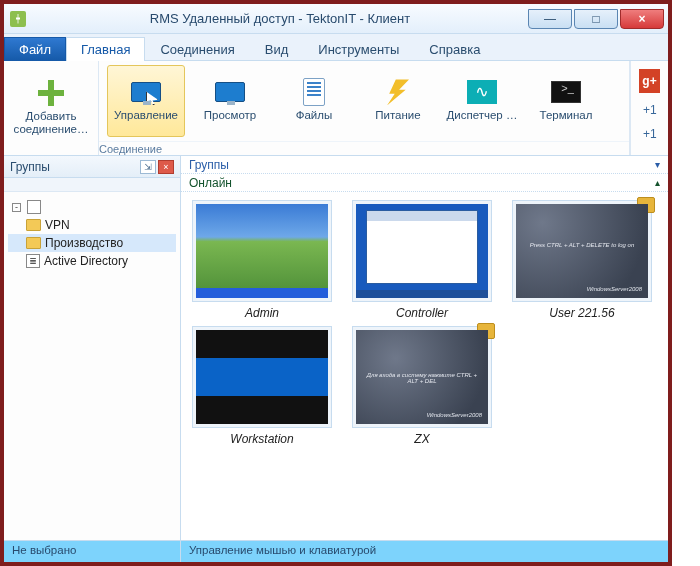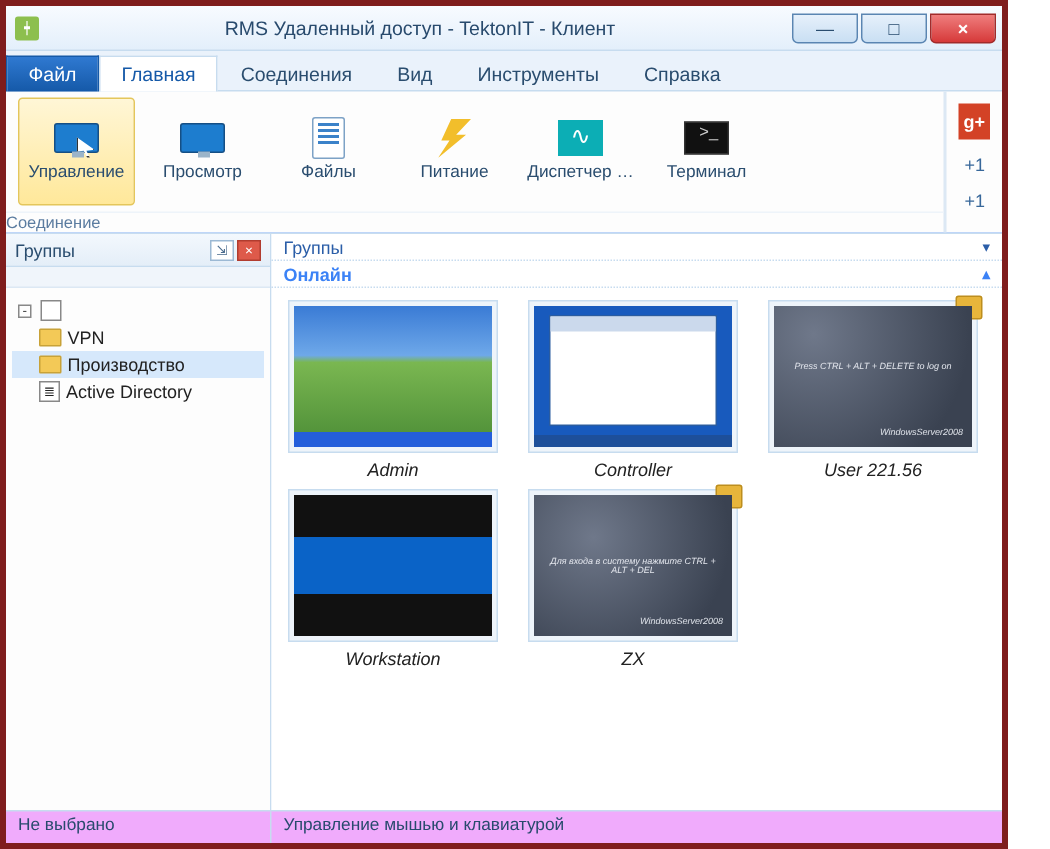--- a/index.html
+++ b/index.html
@@ -55,21 +55,21 @@
   .tree-item { display: flex; align-items: center; gap: 4px; padding: 2px 2px 2px 18px; position: relative; }
   .tree-item.root { padding-left: 4px; }
   .tree-item .tw { width: 9px; height: 9px; border: 1px solid #888; font-size: 9px; line-height: 7px; text-align: center; color: #444; margin-right: 2px; }
   .folder-ic { width: 15px; height: 12px; background: #f3c957; border: 1px solid #c8a238; border-radius: 1px; }
   .dir-ic { width: 14px; height: 14px; background: #fff; border: 1px solid #888; font-size: 9px; line-height: 12px; text-align: center; }
   .tree-item.selected { background: #d6e8fb; }
 
   .content { flex: 1; display: flex; flex-direction: column; background: #fff; min-width: 0; }
   .section-head { display: flex; align-items: center; height: 18px; font-size: 12px; padding: 0 8px; border-bottom: 1px dotted #c7dcef; }
   .section-head.groups { color: #2b5ea8; }
-  .section-head.online { color: #3b82f6; font-weight: bold; }
+  .section-head.online { color: #14532d; }
   .section-head .arrow { margin-left: auto; color: inherit; font-size: 10px; }
 
   .thumbs { flex: 1; overflow: auto; padding: 8px 6px; display: flex; flex-wrap: wrap; align-content: flex-start; gap: 6px 10px; font-style: italic; }
   .thumb { width: 150px; display: flex; flex-direction: column; align-items: center; }
   .thumb .frame { width: 140px; height: 102px; border: 1px solid #c7dcef; background: #eef4fa; padding: 3px; display: flex; align-items: center; justify-content: center; position: relative; }
   .thumb .label { font-size: 12px; color: #222; padding-top: 4px; text-align: center; }
   .badge { position: absolute; top: -4px; right: -4px; width: 18px; height: 16px; background: #e7b53b; border: 1px solid #bd8e1e; border-radius: 2px; }
   .screen { width: 100%; height: 100%; position: relative; overflow: hidden; }
 
   .xp { background: linear-gradient(#3a7bd5 0%, #6ea8e9 35%, #7ab751 40%, #4b8c36 100%); }
@@ -81,21 +81,21 @@
   .server { background: radial-gradient(circle at 20% 20%, #6f788a, #3a4251 80%); }
   .server .t { position: absolute; left: 8px; right: 8px; top: 40%; font-size: 6px; color: #e4e7ee; text-align: center; }
   .server .logo { position: absolute; right: 6px; bottom: 6px; font-size: 6px; color: #dfe3ea; }
   .server2 { background: radial-gradient(circle at 30% 30%, #6f788a, #3a4251 80%); }
   .server2 .t { position: absolute; left: 8px; right: 8px; top: 45%; font-size: 6px; color: #e4e7ee; text-align: center; }
   .server2 .logo { position: absolute; right: 6px; bottom: 6px; font-size: 6px; color: #dfe3ea; }
   .ws { background: #111; }
   .ws::before { content: ""; position: absolute; left: 0; width: 50%; top: 30%; bottom: 30%; background: #0a63c7; }
   .ws::after { content: ""; position: absolute; right: 0; width: 50%; top: 30%; bottom: 30%; background: #0a63c7; }
 
-  .statusbar { height: 22px; display: flex; border-top: 1px solid #c7dcef; background: #f0abfc; font-size: 11.5px; color: #284a6d; }
+  .statusbar { height: 22px; display: flex; border-top: 1px solid #c7dcef; background: #7dd3fc; font-size: 11.5px; color: #284a6d; }
   .statusbar > div { padding: 3px 8px; border-right: 1px solid #c7dcef; }
   .statusbar > div:first-child { width: 177px; }
   .statusbar > div:last-child { flex: 1; border-right: none; }
 </style>
 </head>
 <body>
 
 <div class="window">
 
   <div class="titlebar">
@@ -111,20 +111,31 @@
   <div class="ribbon-area">
     <div class="tabsrow">
       <div class="file-tab">Файл</div>
       <div class="rtab active">Главная</div>
       <div class="rtab">Соединения</div>
       <div class="rtab">Вид</div>
       <div class="rtab">Инструменты</div>
       <div class="rtab">Справка</div>
     </div>
     <div class="ribbon-body">
+      <div class="rgroup" style="flex:0 0 auto">
+        <div class="items">
+          <div class="bigbtn">
+            <div class="ic">
+                <div class="plus-ic"></div>
+              </div>
+            <span style="white-space:pre-line">Добавить
+соединение…</span>
+          </div>
+        </div>
+      </div>
       <div class="rgroup" style="flex:1">
         <div class="items">
           <div class="bigbtn selected">
             <div class="ic">
                 <div class="mon cursor"></div>
               </div>
             <span>Управление</span>
           </div>
           <div class="bigbtn">
             <div class="ic">

